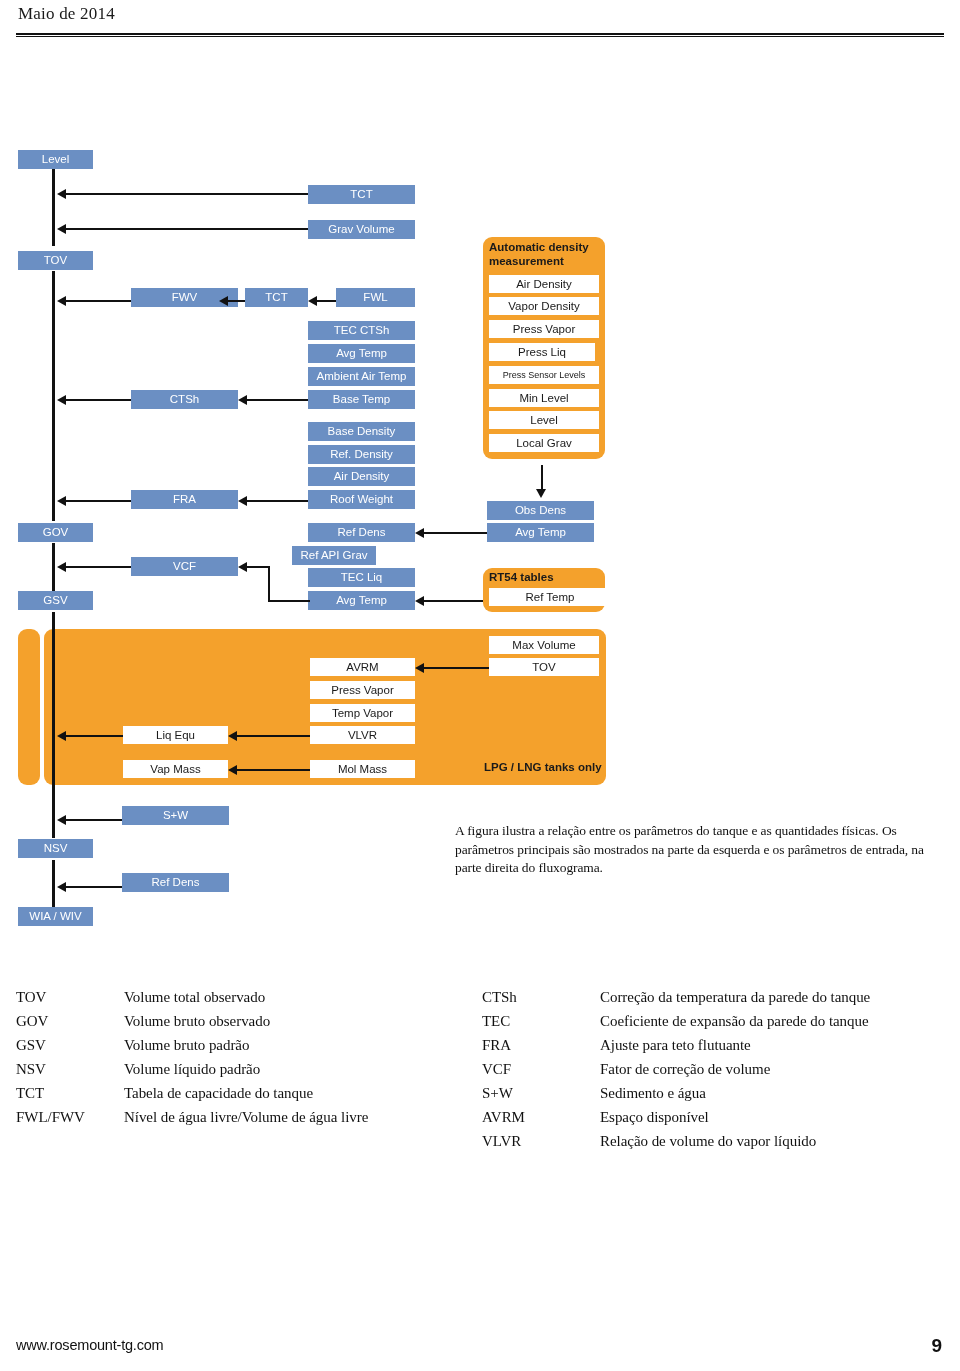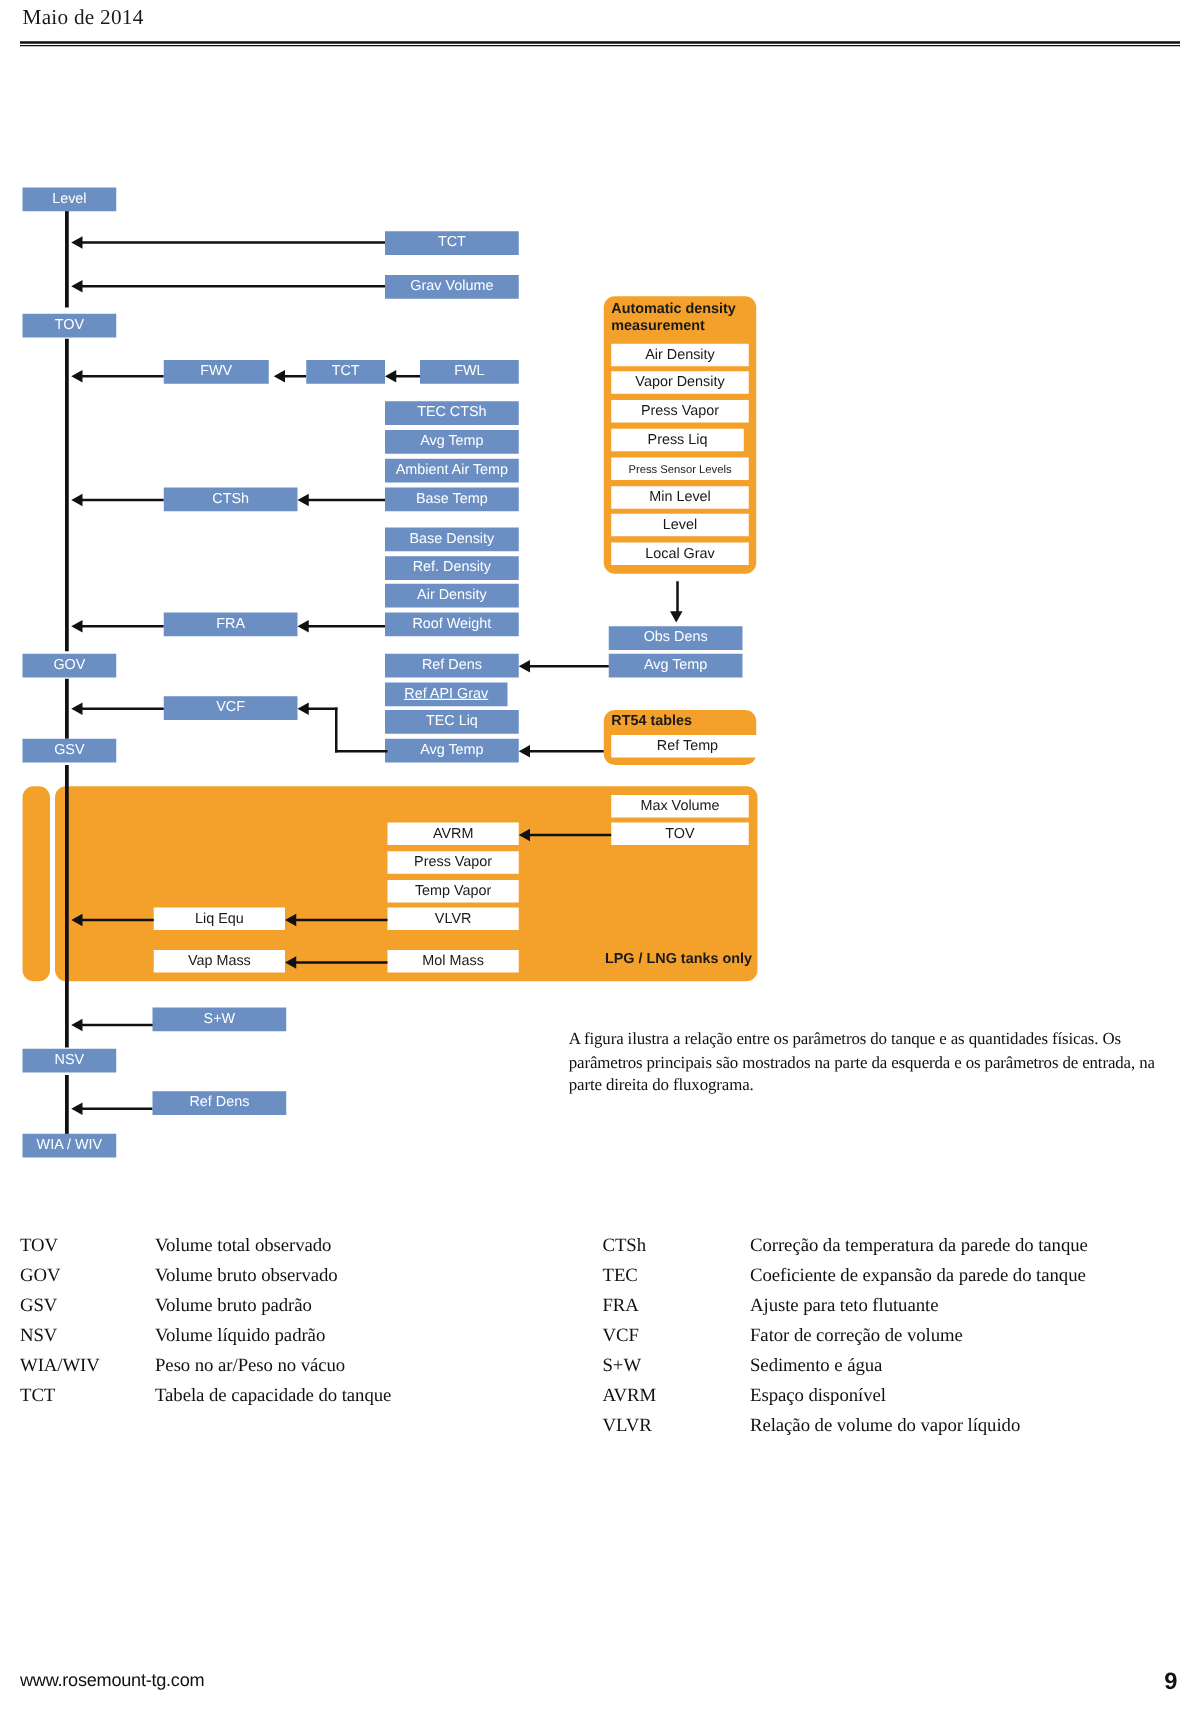--- a/index.html
+++ b/index.html
@@ -164,21 +164,21 @@
     <div class="hline" style="left:63px; top:193px; width:245px;"></div>
     <div class="arrow-l" style="left:57px; top:189px;"></div>
     <div class="box" style="left:308px; top:185px; width:107px;">TCT</div>
 
     <div class="hline" style="left:63px; top:228px; width:245px;"></div>
     <div class="arrow-l" style="left:57px; top:224px;"></div>
     <div class="box" style="left:308px; top:220px; width:107px;">Grav Volume</div>
 
     <div class="hline" style="left:63px; top:300px; width:68px;"></div>
     <div class="arrow-l" style="left:57px; top:296px;"></div>
-    <div class="box" style="left:131px; top:288px; width:84px;">FWV</div>
+    <div class="box" style="left:131px; top:288px; width:107px;">FWV</div>
     <div class="hline" style="left:225px; top:300px; width:20px;"></div>
     <div class="arrow-l" style="left:219px; top:296px;"></div>
     <div class="box" style="left:245px; top:288px; width:63px;">TCT</div>
     <div class="hline" style="left:314px; top:300px; width:22px;"></div>
     <div class="arrow-l" style="left:308px; top:296px;"></div>
     <div class="box" style="left:336px; top:288px; width:79px;">FWL</div>
 
     <div class="box" style="left:308px; top:321px; width:107px;">TEC CTSh</div>
     <div class="box" style="left:308px; top:344px; width:107px;">Avg Temp</div>
     <div class="box" style="left:308px; top:367px; width:107px;">Ambient Air Temp</div>
@@ -195,21 +195,21 @@
     <div class="box" style="left:308px; top:467px; width:107px;">Air Density</div>
     <div class="box" style="left:308px; top:490px; width:107px;">Roof Weight</div>
 
     <div class="hline" style="left:63px; top:500px; width:68px;"></div>
     <div class="arrow-l" style="left:57px; top:496px;"></div>
     <div class="box" style="left:131px; top:490px; width:107px;">FRA</div>
     <div class="hline" style="left:244px; top:500px; width:64px;"></div>
     <div class="arrow-l" style="left:238px; top:496px;"></div>
 
     <div class="box" style="left:308px; top:523px; width:107px;">Ref Dens</div>
-    <div class="box" style="left:308px; top:546px; width:98px;text-decoration:underline;">Ref API Grav</div>
+    <div class="box" style="left:292px; top:546px; width:84px;">Ref API Grav</div>
     <div class="box" style="left:308px; top:568px; width:107px;">TEC Liq</div>
     <div class="box" style="left:308px; top:591px; width:107px;">Avg Temp</div>
 
     <div class="box" style="left:487px; top:501px; width:107px;">Obs Dens</div>
     <div class="box" style="left:487px; top:523px; width:107px;">Avg Temp</div>
 
     <div class="hline" style="left:421px; top:532px; width:66px;"></div>
     <div class="arrow-l" style="left:415px; top:528px;"></div>
 
     <div class="hline" style="left:421px; top:600px; width:62px;"></div>
@@ -259,26 +259,26 @@
       </tr>
       <tr>
         <td class="abbr">GSV</td>
         <td>Volume bruto padrão</td>
       </tr>
       <tr>
         <td class="abbr">NSV</td>
         <td>Volume líquido padrão</td>
       </tr>
       <tr>
-        <td class="abbr">WIA/WIV</td>
-        <td>Peso no ar/Peso no vácuo</td>
-      </tr>
-      <tr>
         <td class="abbr">TCT</td>
         <td>Tabela de capacidade do tanque</td>
+      </tr>
+      <tr>
+        <td class="abbr">FWL/FWV</td>
+        <td>Nível de água livre/Volume de água livre</td>
       </tr>
     </tbody>
       </table>
   </div>
 
   <div class="gloss gloss-right">
     <table>
       <tbody>
           <tr>
         <td class="abbr">CTSh</td>

